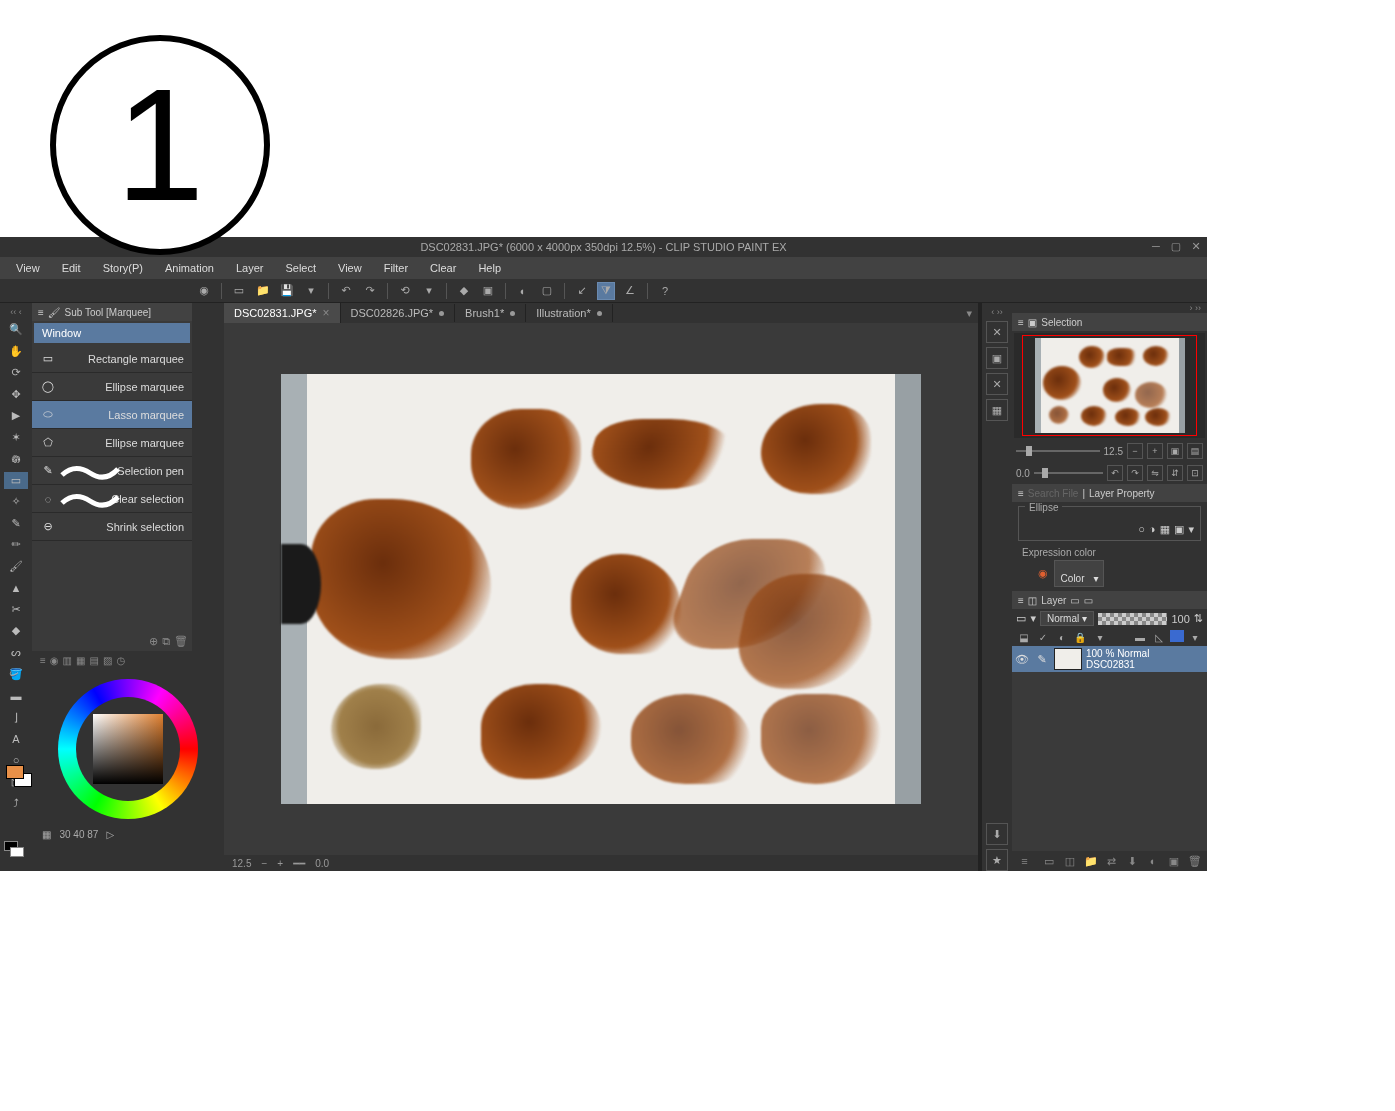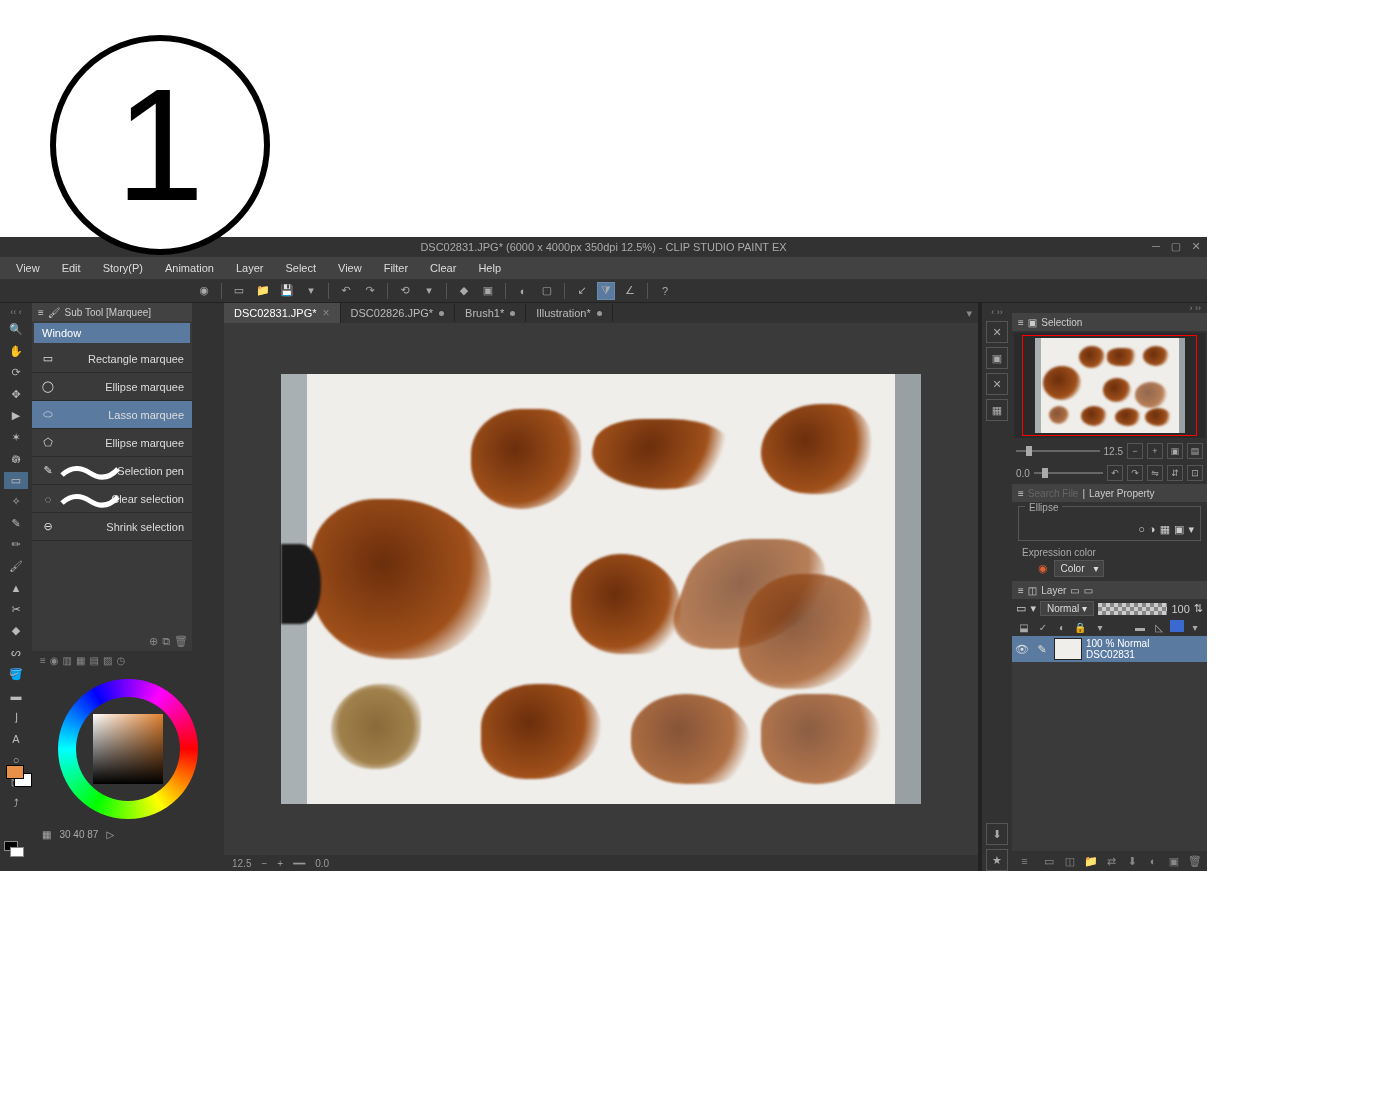--- a/index.html
+++ b/index.html
@@ -55,21 +55,21 @@
 .nav-thumb { width: 150px; height: 95px; background: linear-gradient(90deg, #a8b0b4 0 4%, #f0eeea 4% 96%, #98a0a4 96% 100%); position: relative; }
 .nav-frame { position: absolute; left: 8px; top: 2px; right: 8px; bottom: 2px; border: 1px solid red; }
 .nav-controls { height: 22px; display: flex; align-items: center; gap: 4px; padding: 0 4px; color: #aaa; font-size: 10px; }
 .nav-controls .slider { flex: 1; height: 2px; background: #666; position: relative; }
 .nav-controls .slider::after { content: ""; width: 6px; height: 10px; background: #aaa; position: absolute; left: 12%; top: -4px; }
 .nav-controls .nbtn { width: 16px; height: 16px; border: 1px solid #555; display: flex; align-items: center; justify-content: center; cursor: pointer; font-size: 9px; }
 .layer-prop { padding: 4px 6px; }
 .fieldset { border: 1px solid #555; padding: 4px 6px; margin-bottom: 6px; }
 .fieldset-label { font-size: 10px; color: #aaa; position: relative; top: -10px; background: #323232; padding: 0 4px; }
 .expr-row { display: flex; align-items: center; gap: 6px; }
-.expr-select { background: #424242; border: 1px solid #555; padding: 2px 18px 2px 6px; color: #ddd; font-size: 10px; position: relative; }
+.expr-select { background: #424242; border: 1px solid #555; padding: 12px 18px 2px 6px; color: #ddd; font-size: 10px; position: relative; }
 .layer-panel { flex: 1; display: flex; flex-direction: column; }
 .layer-top { display: flex; align-items: center; gap: 4px; padding: 2px 4px; }
 .blend-select { background: #424242; border: 1px solid #555; padding: 1px 6px; color: #ddd; font-size: 10px; }
 .opacity-bar { flex: 1; background: repeating-conic-gradient(#888 0 25%, #ccc 0 50%) 0 0/8px 8px; height: 12px; }
 .layer-buttons { display: flex; gap: 3px; padding: 2px 4px; }
 .layer-buttons span { width: 16px; height: 14px; display: inline-flex; align-items: center; justify-content: center; color: #aaa; font-size: 10px; cursor: pointer; }
 .layer-list { flex: 1; background: #3a3a3a; }
 .layer-row { display: flex; align-items: center; background: #5a7aa0; padding: 2px; gap: 4px; }
 .layer-eye { width: 16px; text-align: center; color: #ddd; }
 .layer-thumb { width: 28px; height: 22px; background: #f0eeea; border: 1px solid #222; }

